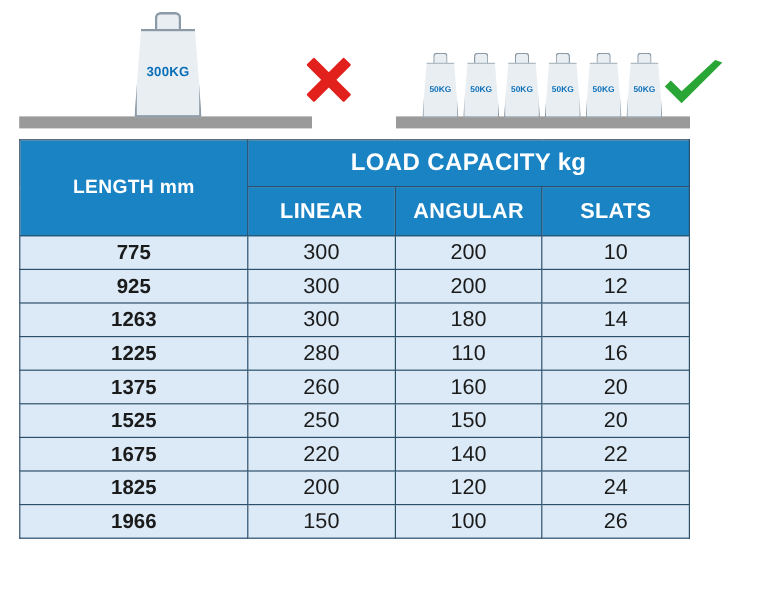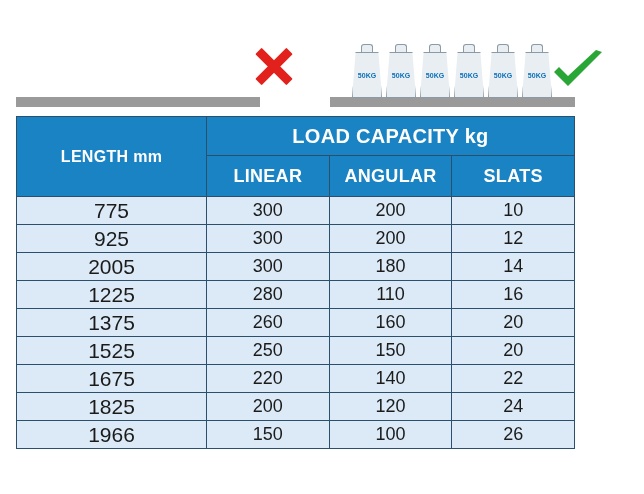--- a/index.html
+++ b/index.html
@@ -205,32 +205,37 @@
   th.linear { width: 114px; }
   th.angular { width: 132px; }
   th.slats { width: 124px; }
 
   tbody td {
     background: #dbeaf6;
     color: #1b1b1b;
     font-size: 18px;
     height: 27px;
   }
-  tbody tr td.len { font-size: 21px; }
+  tbody tr td.len { font-size: 17px; font-weight: bold; }
 </style>
 </head>
 <body>
 
 <div id="stage">
 
   <div id="illustration">
 
     <div class="shelf-bar"></div>
     <div class="shelf-bar-right"></div>
 
+    <div class="big-weight">
+      <div class="bw-handle"></div>
+      <div class="bw-body"></div>
+      <div class="bw-label">300KG</div>
+    </div>
 
     <div class="cross">
       <span class="a"></span>
         <span class="b"></span>
     </div>
 
     <div class="small-weights">
       <div class="sw" style="left:0px">
         <div class="sw-handle"></div>
         <div class="sw-body"></div>
@@ -291,21 +296,21 @@
           <td>200</td>
           <td>10</td>
         </tr>
         <tr>
           <td class="len">925</td>
           <td>300</td>
           <td>200</td>
           <td>12</td>
         </tr>
         <tr>
-          <td class="len">2005</td>
+          <td class="len">1263</td>
           <td>300</td>
           <td>180</td>
           <td>14</td>
         </tr>
         <tr>
           <td class="len">1225</td>
           <td>280</td>
           <td>110</td>
           <td>16</td>
         </tr>

